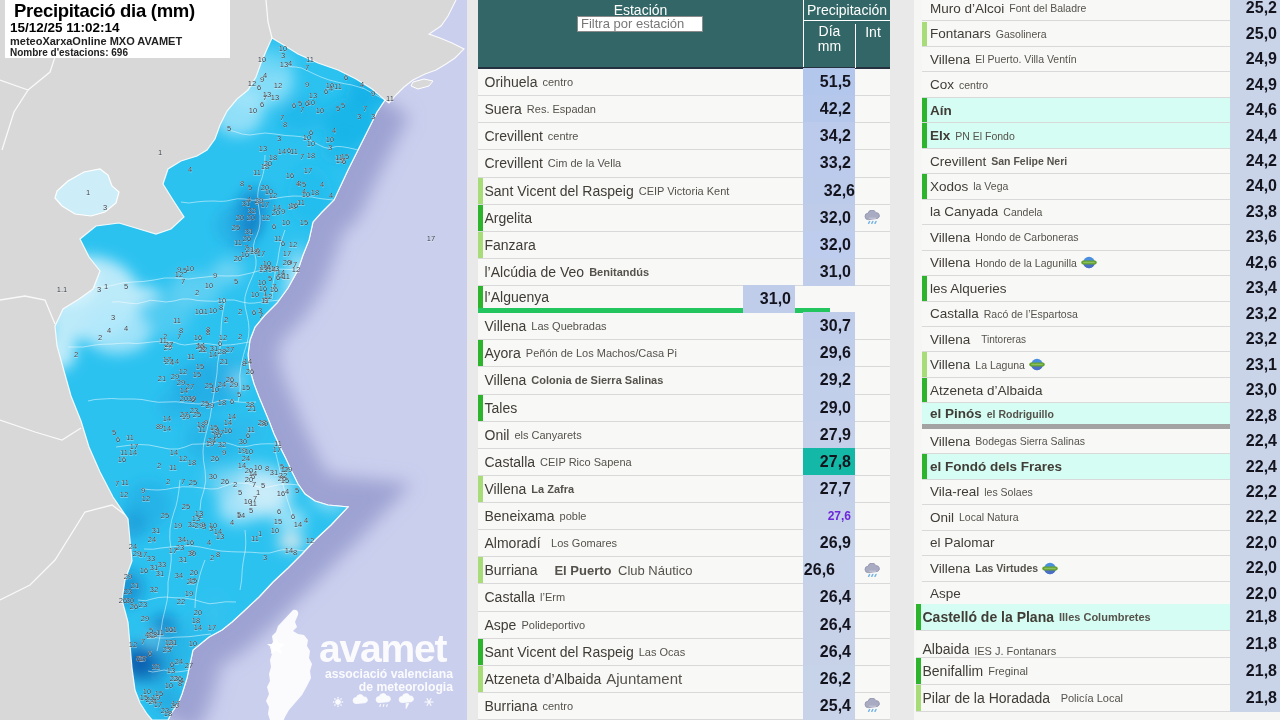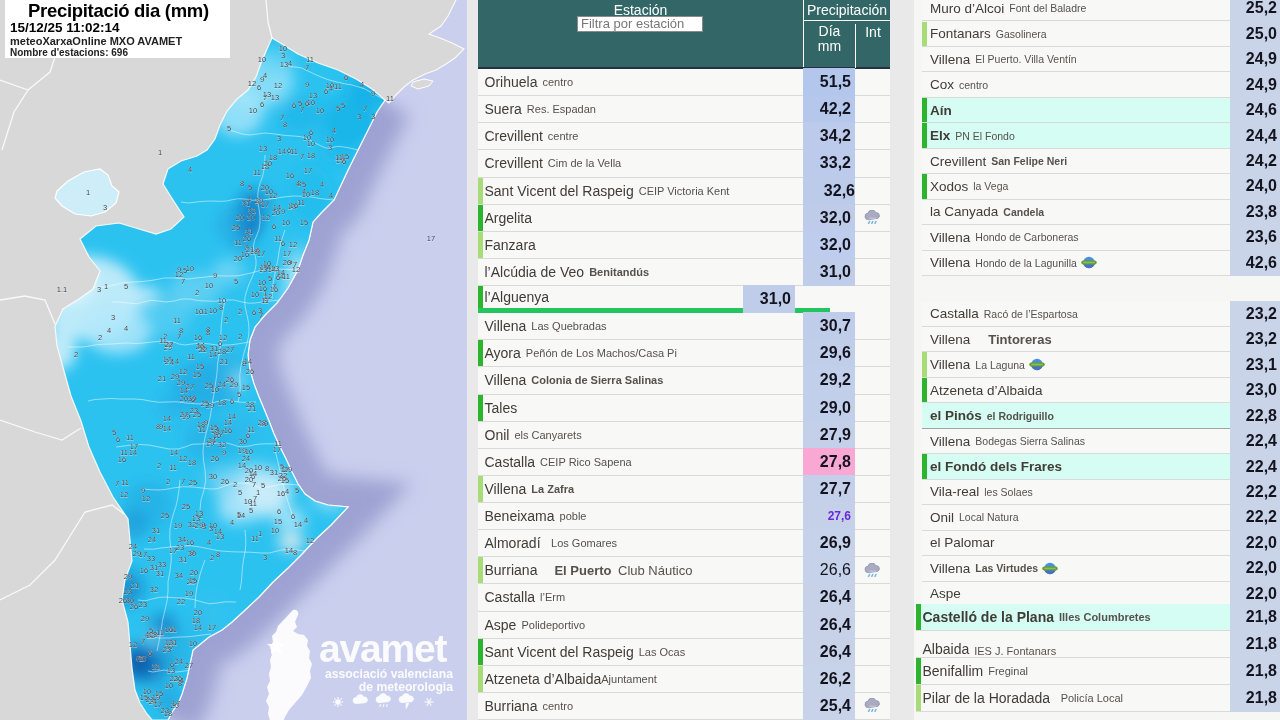--- a/index.html
+++ b/index.html
@@ -561,21 +561,21 @@
         <path d="M-1,4 L2,4 -1,10 Z"></path>
       </g>
 <g transform="translate(429,702)" stroke-width="1.1">
         <line x1="-4.4" y1="-0.0" x2="4.4" y2="0.0"></line>
         <line x1="-2.2" y1="-3.8" x2="2.2" y2="3.8"></line>
         <line x1="2.2" y1="-3.8" x2="-2.2" y2="3.8"></line>
       </g>
 </g>
 </svg>
 <div style="position:absolute;left:5px;top:0;width:225px;height:58px;background:#fff">
-<div style="font-size:18.5px;line-height:18px;font-weight:bold;color:#000;margin:2px 0 0 23px;letter-spacing:-.3px">Precipitació dia (mm)</div>
+<div style="font-size:18.5px;line-height:18px;font-weight:bold;color:#000;margin:2px 0 0 9px;letter-spacing:-.3px">Precipitació dia (mm)</div>
 <div style="font-size:13.5px;line-height:13px;font-weight:bold;color:#000;margin:1px 0 0 5px">15/12/25 11:02:14</div>
 <div style="font-size:11px;line-height:11px;font-weight:bold;color:#222;margin:2px 0 0 5px">meteoXarxaOnline MXO AVAMET</div>
 <div style="font-size:10px;line-height:10px;font-weight:bold;color:#222;margin:1px 0 0 5px">Nombre d'estacions: 696</div>
 </div>
 <div style="position:absolute;left:478px;top:0;width:412px;height:720px;background:#f8f8f7">
     <div style="position:absolute;left:0;top:0;width:412px;height:67px;background:#336666;border-bottom:2px solid #25313f">
       <div style="position:absolute;left:0;top:2px;width:325px;text-align:center;color:#fff;font-size:14px">Estación</div>
       <div style="position:absolute;left:99px;top:16px;width:118px;height:14px;background:#fff;border:1px solid #8a8a8a;font-size:13px;color:#777;padding:0 3px;line-height:14px">Filtra por estación</div>
       <div style="position:absolute;left:325px;top:0;width:87px;height:67px;border-left:1px solid #fff;box-sizing:border-box">
         <div style="position:absolute;left:0;top:2px;width:86px;text-align:center;color:#fff;font-size:14px">Precipitación</div>
@@ -653,39 +653,39 @@
       <div style="position:absolute;left:0;top:0;width:5px;height:100%;background:#2cb52c"></div>
       <div style="position:absolute;left:6.5px;top:0;height:100%;display:flex;align-items:center;font-size:14px;color:#403c36;white-space:nowrap">Tales</div>
       <div style="position:absolute;right:35px;top:-1px;width:52px;height:28.12px;background:#c2cfea;display:flex;align-items:center;justify-content:flex-end;padding-right:4px;box-sizing:border-box;font-size:16px;font-weight:bold;color:#14141f">29,0</div>
     </div>
     <div style="position:absolute;left:0;top:421.6px;width:412px;height:27.12px;box-sizing:border-box;border-bottom:1px solid #d9d9d9">
       <div style="position:absolute;left:6.5px;top:0;height:100%;display:flex;align-items:center;font-size:14px;color:#403c36;white-space:nowrap">Onil<span style="font-size:11px;color:#55524c;margin-left:5px">els Canyarets</span></div>
       <div style="position:absolute;right:35px;top:-1px;width:52px;height:28.12px;background:#c4d0e9;display:flex;align-items:center;justify-content:flex-end;padding-right:4px;box-sizing:border-box;font-size:16px;font-weight:bold;color:#14141f">27,9</div>
     </div>
     <div style="position:absolute;left:0;top:448.8px;width:412px;height:27.12px;box-sizing:border-box;border-bottom:1px solid #d9d9d9">
       <div style="position:absolute;left:6.5px;top:0;height:100%;display:flex;align-items:center;font-size:14px;color:#403c36;white-space:nowrap">Castalla<span style="font-size:11px;color:#55524c;margin-left:5px">CEIP Rico Sapena</span></div>
-      <div style="position:absolute;right:35px;top:-1px;width:52px;height:28.12px;background:#f9a8d4;display:flex;align-items:center;justify-content:flex-end;padding-right:4px;box-sizing:border-box;font-size:16px;font-weight:bold;color:#14141f">27,8</div>
+      <div style="position:absolute;right:35px;top:-1px;width:52px;height:28.12px;background:#14b8a6;display:flex;align-items:center;justify-content:flex-end;padding-right:4px;box-sizing:border-box;font-size:16px;font-weight:bold;color:#14141f">27,8</div>
     </div>
     <div style="position:absolute;left:0;top:475.9px;width:412px;height:27.12px;box-sizing:border-box;border-bottom:1px solid #d9d9d9">
       <div style="position:absolute;left:0;top:0;width:5px;height:100%;background:#a8dc78"></div>
       <div style="position:absolute;left:6.5px;top:0;height:100%;display:flex;align-items:center;font-size:14px;color:#403c36;white-space:nowrap">Villena<span style="font-size:11px;color:#55524c;margin-left:5px"><b>La Zafra</b></span></div>
       <div style="position:absolute;right:35px;top:-1px;width:52px;height:28.12px;background:#c4d0e9;display:flex;align-items:center;justify-content:flex-end;padding-right:4px;box-sizing:border-box;font-size:16px;font-weight:bold;color:#14141f">27,7</div>
     </div>
     <div style="position:absolute;left:0;top:503.0px;width:412px;height:27.12px;box-sizing:border-box;border-bottom:1px solid #d9d9d9">
       <div style="position:absolute;left:6.5px;top:0;height:100%;display:flex;align-items:center;font-size:14px;color:#403c36;white-space:nowrap">Beneixama<span style="font-size:11px;color:#55524c;margin-left:5px">poble</span></div>
       <div style="position:absolute;right:35px;top:-1px;width:52px;height:28.12px;background:#c5d1e9;display:flex;align-items:center;justify-content:flex-end;padding-right:4px;box-sizing:border-box;font-size:12px;font-weight:bold;color:#6d28d9">27,6</div>
     </div>
     <div style="position:absolute;left:0;top:530.1px;width:412px;height:27.12px;box-sizing:border-box;border-bottom:1px solid #d9d9d9">
       <div style="position:absolute;left:6.5px;top:0;height:100%;display:flex;align-items:center;font-size:14px;color:#403c36;white-space:nowrap">Almoradí<span style="font-size:11px;color:#55524c;margin-left:5px"> Los Gomares</span></div>
       <div style="position:absolute;right:35px;top:-1px;width:52px;height:28.12px;background:#c6d2e9;display:flex;align-items:center;justify-content:flex-end;padding-right:4px;box-sizing:border-box;font-size:16px;font-weight:bold;color:#14141f">26,9</div>
     </div>
     <div style="position:absolute;left:0;top:557.2px;width:412px;height:27.12px;box-sizing:border-box;border-bottom:1px solid #d9d9d9">
       <div style="position:absolute;left:0;top:0;width:5px;height:100%;background:#a8dc78"></div>
       <div style="position:absolute;left:6.5px;top:0;height:100%;display:flex;align-items:center;font-size:14px;color:#403c36;white-space:nowrap">Burriana<span style="font-size:13px;color:#55524c;margin-left:17px"><b>El Puerto</b> Club Náutico</span></div>
-      <div style="position:absolute;right:35px;top:-1px;width:52px;height:28.12px;background:#c6d2e9;display:flex;align-items:center;justify-content:flex-end;padding-right:4px;box-sizing:border-box;font-size:16px;font-weight:normal;color:#14141f">26,6</div>
+      <div style="position:absolute;right:35px;top:-1px;width:52px;height:28.12px;background:#c6d2e9;display:flex;align-items:center;justify-content:flex-end;padding-right:20px;box-sizing:border-box;font-size:16px;font-weight:bold;color:#14141f">26,6</div>
       <div style="position:absolute;right:7px;top:0;width:22px;height:100%;display:flex;align-items:center;justify-content:center">
         <svg width="17" height="15" viewBox="0 0 17 15" style="vertical-align:middle">
           <path d="M4.3 9.6a3.2 3.2 0 0 1-.2-6.4 4.1 4.1 0 0 1 7.8-.5 3 3 0 0 1 1.7 5.7z" fill="#a9abc2" stroke="#8f91ab" stroke-width=".8"></path>
           <path d="M5.2 8.2h7" stroke="#c3c5d6" stroke-width="1.2"></path>
           <g stroke="#74b4e4" stroke-width="1.5" stroke-linecap="round">
             <path d="M5.6 11.5l-1 1.8"></path>
             <path d="M8.8 11.5l-1 1.8"></path>
             <path d="M12 11.5l-1 1.8"></path>
           </g>
         </svg>
@@ -699,21 +699,21 @@
       <div style="position:absolute;left:6.5px;top:0;height:100%;display:flex;align-items:center;font-size:14px;color:#403c36;white-space:nowrap">Aspe<span style="font-size:11px;color:#55524c;margin-left:5px">Polideportivo</span></div>
       <div style="position:absolute;right:35px;top:-1px;width:52px;height:28.12px;background:#c7d2e9;display:flex;align-items:center;justify-content:flex-end;padding-right:4px;box-sizing:border-box;font-size:16px;font-weight:bold;color:#14141f">26,4</div>
     </div>
     <div style="position:absolute;left:0;top:638.6px;width:412px;height:27.12px;box-sizing:border-box;border-bottom:1px solid #d9d9d9">
       <div style="position:absolute;left:0;top:0;width:5px;height:100%;background:#2cb52c"></div>
       <div style="position:absolute;left:6.5px;top:0;height:100%;display:flex;align-items:center;font-size:14px;color:#403c36;white-space:nowrap">Sant Vicent del Raspeig<span style="font-size:11px;color:#55524c;margin-left:5px">Las Ocas</span></div>
       <div style="position:absolute;right:35px;top:-1px;width:52px;height:28.12px;background:#c7d2e9;display:flex;align-items:center;justify-content:flex-end;padding-right:4px;box-sizing:border-box;font-size:16px;font-weight:bold;color:#14141f">26,4</div>
     </div>
     <div style="position:absolute;left:0;top:665.8px;width:412px;height:27.12px;box-sizing:border-box;border-bottom:1px solid #d9d9d9">
       <div style="position:absolute;left:0;top:0;width:5px;height:100%;background:#a8dc78"></div>
-      <div style="position:absolute;left:6.5px;top:0;height:100%;display:flex;align-items:center;font-size:14px;color:#403c36;white-space:nowrap">Atzeneta d’Albaida<span style="font-size:11px;color:#55524c;">Ajuntament</span></div>
+      <div style="position:absolute;left:6.5px;top:0;height:100%;display:flex;align-items:center;font-size:14px;color:#403c36;white-space:nowrap">Atzeneta d’Albaida<span style="font-size:15px;color:#55524c;margin-left:5px">Ajuntament</span></div>
       <div style="position:absolute;right:35px;top:-1px;width:52px;height:28.12px;background:#c7d3e9;display:flex;align-items:center;justify-content:flex-end;padding-right:4px;box-sizing:border-box;font-size:16px;font-weight:bold;color:#14141f">26,2</div>
     </div>
     <div style="position:absolute;left:0;top:692.9px;width:412px;height:27.12px;box-sizing:border-box;border-bottom:1px solid #d9d9d9">
       <div style="position:absolute;left:6.5px;top:0;height:100%;display:flex;align-items:center;font-size:14px;color:#403c36;white-space:nowrap">Burriana<span style="font-size:11px;color:#55524c;margin-left:5px">centro</span></div>
       <div style="position:absolute;right:35px;top:-1px;width:52px;height:28.12px;background:#c8d3e9;display:flex;align-items:center;justify-content:flex-end;padding-right:4px;box-sizing:border-box;font-size:16px;font-weight:bold;color:#14141f">25,4</div>
       <div style="position:absolute;right:7px;top:0;width:22px;height:100%;display:flex;align-items:center;justify-content:center">
         <svg width="17" height="15" viewBox="0 0 17 15" style="vertical-align:middle">
           <path d="M4.3 9.6a3.2 3.2 0 0 1-.2-6.4 4.1 4.1 0 0 1 7.8-.5 3 3 0 0 1 1.7 5.7z" fill="#a9abc2" stroke="#8f91ab" stroke-width=".8"></path>
           <path d="M5.2 8.2h7" stroke="#c3c5d6" stroke-width="1.2"></path>
           <g stroke="#74b4e4" stroke-width="1.5" stroke-linecap="round">
@@ -756,60 +756,65 @@
     <div style="position:absolute;left:8px;top:148.8px;width:358px;height:25.46px;box-sizing:border-box;border-bottom:1px solid #d9d9d9;background:#f8f8f7">
       <div style="position:absolute;left:8px;top:0;height:100%;display:flex;align-items:center;font-size:13.5px;color:#403c36;white-space:nowrap;">Crevillent<span style="font-size:10.5px;color:#55524c;font-weight:normal;margin-left:5px"><b>San Felipe Neri</b></span></div>
       <div style="position:absolute;left:308px;top:-1px;width:50px;height:26.46px;background:#c9d4e9;display:flex;align-items:center;justify-content:flex-end;padding-right:3px;box-sizing:border-box;font-size:16px;font-weight:bold;color:#14141f">24,2</div>
     </div>
     <div style="position:absolute;left:8px;top:174.2px;width:358px;height:25.46px;box-sizing:border-box;border-bottom:1px solid #d9d9d9;background:#f8f8f7">
       <div style="position:absolute;left:0;top:0;width:5px;height:100%;background:#2cb52c"></div>
       <div style="position:absolute;left:8px;top:0;height:100%;display:flex;align-items:center;font-size:13.5px;color:#403c36;white-space:nowrap;">Xodos<span style="font-size:10.5px;color:#55524c;font-weight:normal;margin-left:5px">la Vega</span></div>
       <div style="position:absolute;left:308px;top:-1px;width:50px;height:26.46px;background:#c9d4e9;display:flex;align-items:center;justify-content:flex-end;padding-right:3px;box-sizing:border-box;font-size:16px;font-weight:bold;color:#14141f">24,0</div>
     </div>
     <div style="position:absolute;left:8px;top:199.7px;width:358px;height:25.46px;box-sizing:border-box;border-bottom:1px solid #d9d9d9;background:#f8f8f7">
-      <div style="position:absolute;left:8px;top:0;height:100%;display:flex;align-items:center;font-size:13.5px;color:#403c36;white-space:nowrap;">la Canyada<span style="font-size:10.5px;color:#55524c;font-weight:bold;margin-left:5px">Candela</span></div>
+      <div style="position:absolute;left:8px;top:0;height:100%;display:flex;align-items:center;font-size:13.5px;color:#403c36;white-space:nowrap;">la Canyada<span style="font-size:10.5px;color:#55524c;font-weight:normal;margin-left:5px">Candela</span></div>
       <div style="position:absolute;left:308px;top:-1px;width:50px;height:26.46px;background:#c9d4e9;display:flex;align-items:center;justify-content:flex-end;padding-right:3px;box-sizing:border-box;font-size:16px;font-weight:bold;color:#14141f">23,8</div>
     </div>
     <div style="position:absolute;left:8px;top:225.1px;width:358px;height:25.46px;box-sizing:border-box;border-bottom:1px solid #d9d9d9;background:#f8f8f7">
       <div style="position:absolute;left:8px;top:0;height:100%;display:flex;align-items:center;font-size:13.5px;color:#403c36;white-space:nowrap;">Villena<span style="font-size:10.5px;color:#55524c;font-weight:normal;margin-left:5px">Hondo de Carboneras</span></div>
       <div style="position:absolute;left:308px;top:-1px;width:50px;height:26.46px;background:#c9d4e9;display:flex;align-items:center;justify-content:flex-end;padding-right:3px;box-sizing:border-box;font-size:16px;font-weight:bold;color:#14141f">23,6</div>
     </div>
     <div style="position:absolute;left:8px;top:250.6px;width:358px;height:25.46px;box-sizing:border-box;border-bottom:1px solid #d9d9d9;background:#f8f8f7">
       <div style="position:absolute;left:8px;top:0;height:100%;display:flex;align-items:center;font-size:13.5px;color:#403c36;white-space:nowrap;">Villena<span style="font-size:10.5px;color:#55524c;font-weight:normal;margin-left:5px">Hondo de la Lagunilla</span><svg width="16" height="13" viewBox="0 0 16 13" style="vertical-align:-2px;margin-left:4px">
           <circle cx="8" cy="6.5" r="5.8" fill="#4a8fdd"></circle>
           <path d="M2.2,6.5 a5.8,5.8 0 0 0 11.6,0 z" fill="#4a6fc4"></path>
           <rect x="0.3" y="4.6" width="15.4" height="3.8" rx="1.9" fill="#63a02e"></rect>
           <rect x="2.2" y="5.7" width="11.6" height="1.5" rx=".7" fill="#8abf60"></rect>
         </svg></div>
       <div style="position:absolute;left:308px;top:-1px;width:50px;height:26.46px;background:#c9d4e9;display:flex;align-items:center;justify-content:flex-end;padding-right:3px;box-sizing:border-box;font-size:16px;font-weight:bold;color:#14141f">42,6</div>
     </div>
+    <div style="position:absolute;left:8px;top:276.1px;width:358px;height:25.46px;box-sizing:border-box;border-bottom:1px solid #d9d9d9;background:#f8f8f7">
+      <div style="position:absolute;left:0;top:0;width:5px;height:100%;background:#2cb52c"></div>
+      <div style="position:absolute;left:8px;top:0;height:100%;display:flex;align-items:center;font-size:13.5px;color:#403c36;white-space:nowrap;">les Alqueries</div>
+      <div style="position:absolute;left:308px;top:-1px;width:50px;height:26.46px;background:#c9d4e9;display:flex;align-items:center;justify-content:flex-end;padding-right:3px;box-sizing:border-box;font-size:16px;font-weight:bold;color:#14141f">23,4</div>
+    </div>
     <div style="position:absolute;left:8px;top:301.5px;width:358px;height:25.46px;box-sizing:border-box;border-bottom:1px solid #d9d9d9;background:#f8f8f7">
       <div style="position:absolute;left:8px;top:0;height:100%;display:flex;align-items:center;font-size:13.5px;color:#403c36;white-space:nowrap;">Castalla<span style="font-size:10.5px;color:#55524c;font-weight:normal;margin-left:5px">Racó de l’Espartosa</span></div>
       <div style="position:absolute;left:308px;top:-1px;width:50px;height:26.46px;background:#c9d4e9;display:flex;align-items:center;justify-content:flex-end;padding-right:3px;box-sizing:border-box;font-size:16px;font-weight:bold;color:#14141f">23,2</div>
     </div>
     <div style="position:absolute;left:8px;top:327.0px;width:358px;height:25.46px;box-sizing:border-box;border-bottom:1px solid #d9d9d9;background:#f8f8f7">
-      <div style="position:absolute;left:8px;top:0;height:100%;display:flex;align-items:center;font-size:13.5px;color:#403c36;white-space:nowrap;">Villena<span style="font-size:13px;color:#55524c;font-weight:bold;margin-left:18px">Tintoreras</span></div>
+      <div style="position:absolute;left:8px;top:0;height:100%;display:flex;align-items:center;font-size:13.5px;color:#403c36;white-space:nowrap;">Villena<span style="font-size:10px;color:#55524c;font-weight:normal;margin-left:11px">Tintoreras</span></div>
       <div style="position:absolute;left:308px;top:-1px;width:50px;height:26.46px;background:#c9d4e9;display:flex;align-items:center;justify-content:flex-end;padding-right:3px;box-sizing:border-box;font-size:16px;font-weight:bold;color:#14141f">23,2</div>
     </div>
     <div style="position:absolute;left:8px;top:352.4px;width:358px;height:25.46px;box-sizing:border-box;border-bottom:1px solid #d9d9d9;background:#f8f8f7">
       <div style="position:absolute;left:0;top:0;width:5px;height:100%;background:#a8dc78"></div>
       <div style="position:absolute;left:8px;top:0;height:100%;display:flex;align-items:center;font-size:13.5px;color:#403c36;white-space:nowrap;">Villena<span style="font-size:10.5px;color:#55524c;font-weight:normal;margin-left:5px">La Laguna</span><svg width="16" height="13" viewBox="0 0 16 13" style="vertical-align:-2px;margin-left:4px">
           <circle cx="8" cy="6.5" r="5.8" fill="#4a8fdd"></circle>
           <path d="M2.2,6.5 a5.8,5.8 0 0 0 11.6,0 z" fill="#4a6fc4"></path>
           <rect x="0.3" y="4.6" width="15.4" height="3.8" rx="1.9" fill="#63a02e"></rect>
           <rect x="2.2" y="5.7" width="11.6" height="1.5" rx=".7" fill="#8abf60"></rect>
         </svg></div>
       <div style="position:absolute;left:308px;top:-1px;width:50px;height:26.46px;background:#c9d4e9;display:flex;align-items:center;justify-content:flex-end;padding-right:3px;box-sizing:border-box;font-size:16px;font-weight:bold;color:#14141f">23,1</div>
     </div>
     <div style="position:absolute;left:8px;top:377.9px;width:358px;height:25.46px;box-sizing:border-box;border-bottom:1px solid #d9d9d9;background:#f8f8f7">
       <div style="position:absolute;left:0;top:0;width:5px;height:100%;background:#2cb52c"></div>
       <div style="position:absolute;left:8px;top:0;height:100%;display:flex;align-items:center;font-size:13.5px;color:#403c36;white-space:nowrap;">Atzeneta d’Albaida</div>
       <div style="position:absolute;left:308px;top:-1px;width:50px;height:26.46px;background:#c9d4e9;display:flex;align-items:center;justify-content:flex-end;padding-right:3px;box-sizing:border-box;font-size:16px;font-weight:bold;color:#14141f">23,0</div>
     </div>
-    <div style="position:absolute;left:8px;top:403.4px;width:358px;height:25.46px;box-sizing:border-box;border-bottom:1px solid #a3a3a3;background:#d6fdf3">
+    <div style="position:absolute;left:8px;top:403.4px;width:358px;height:25.46px;box-sizing:border-box;border-bottom:5px solid #a3a3a3;background:#d6fdf3">
       <div style="position:absolute;left:8px;top:0;height:100%;display:flex;align-items:center;font-size:13.5px;color:#403c36;white-space:nowrap;font-weight:bold;">el Pinós<span style="font-size:10.5px;color:#55524c;font-weight:normal;margin-left:5px"><b>el Rodriguillo</b></span></div>
       <div style="position:absolute;left:308px;top:-1px;width:50px;height:26.46px;background:#c9d4e9;display:flex;align-items:center;justify-content:flex-end;padding-right:3px;box-sizing:border-box;font-size:16px;font-weight:bold;color:#14141f">22,8</div>
     </div>
     <div style="position:absolute;left:8px;top:428.8px;width:358px;height:25.46px;box-sizing:border-box;border-bottom:1px solid #d9d9d9;background:#f8f8f7">
       <div style="position:absolute;left:8px;top:0;height:100%;display:flex;align-items:center;font-size:13.5px;color:#403c36;white-space:nowrap;">Villena<span style="font-size:10.5px;color:#55524c;font-weight:normal;margin-left:5px">Bodegas Sierra Salinas</span></div>
       <div style="position:absolute;left:308px;top:-1px;width:50px;height:26.46px;background:#c9d4e9;display:flex;align-items:center;justify-content:flex-end;padding-right:3px;box-sizing:border-box;font-size:16px;font-weight:bold;color:#14141f">22,4</div>
     </div>
     <div style="position:absolute;left:8px;top:454.3px;width:358px;height:25.46px;box-sizing:border-box;border-bottom:1px solid #d9d9d9;background:#d6fdf3">
       <div style="position:absolute;left:0;top:0;width:5px;height:100%;background:#2cb52c"></div>
       <div style="position:absolute;left:8px;top:0;height:100%;display:flex;align-items:center;font-size:13.5px;color:#403c36;white-space:nowrap;font-weight:bold;">el Fondó dels Frares</div>

